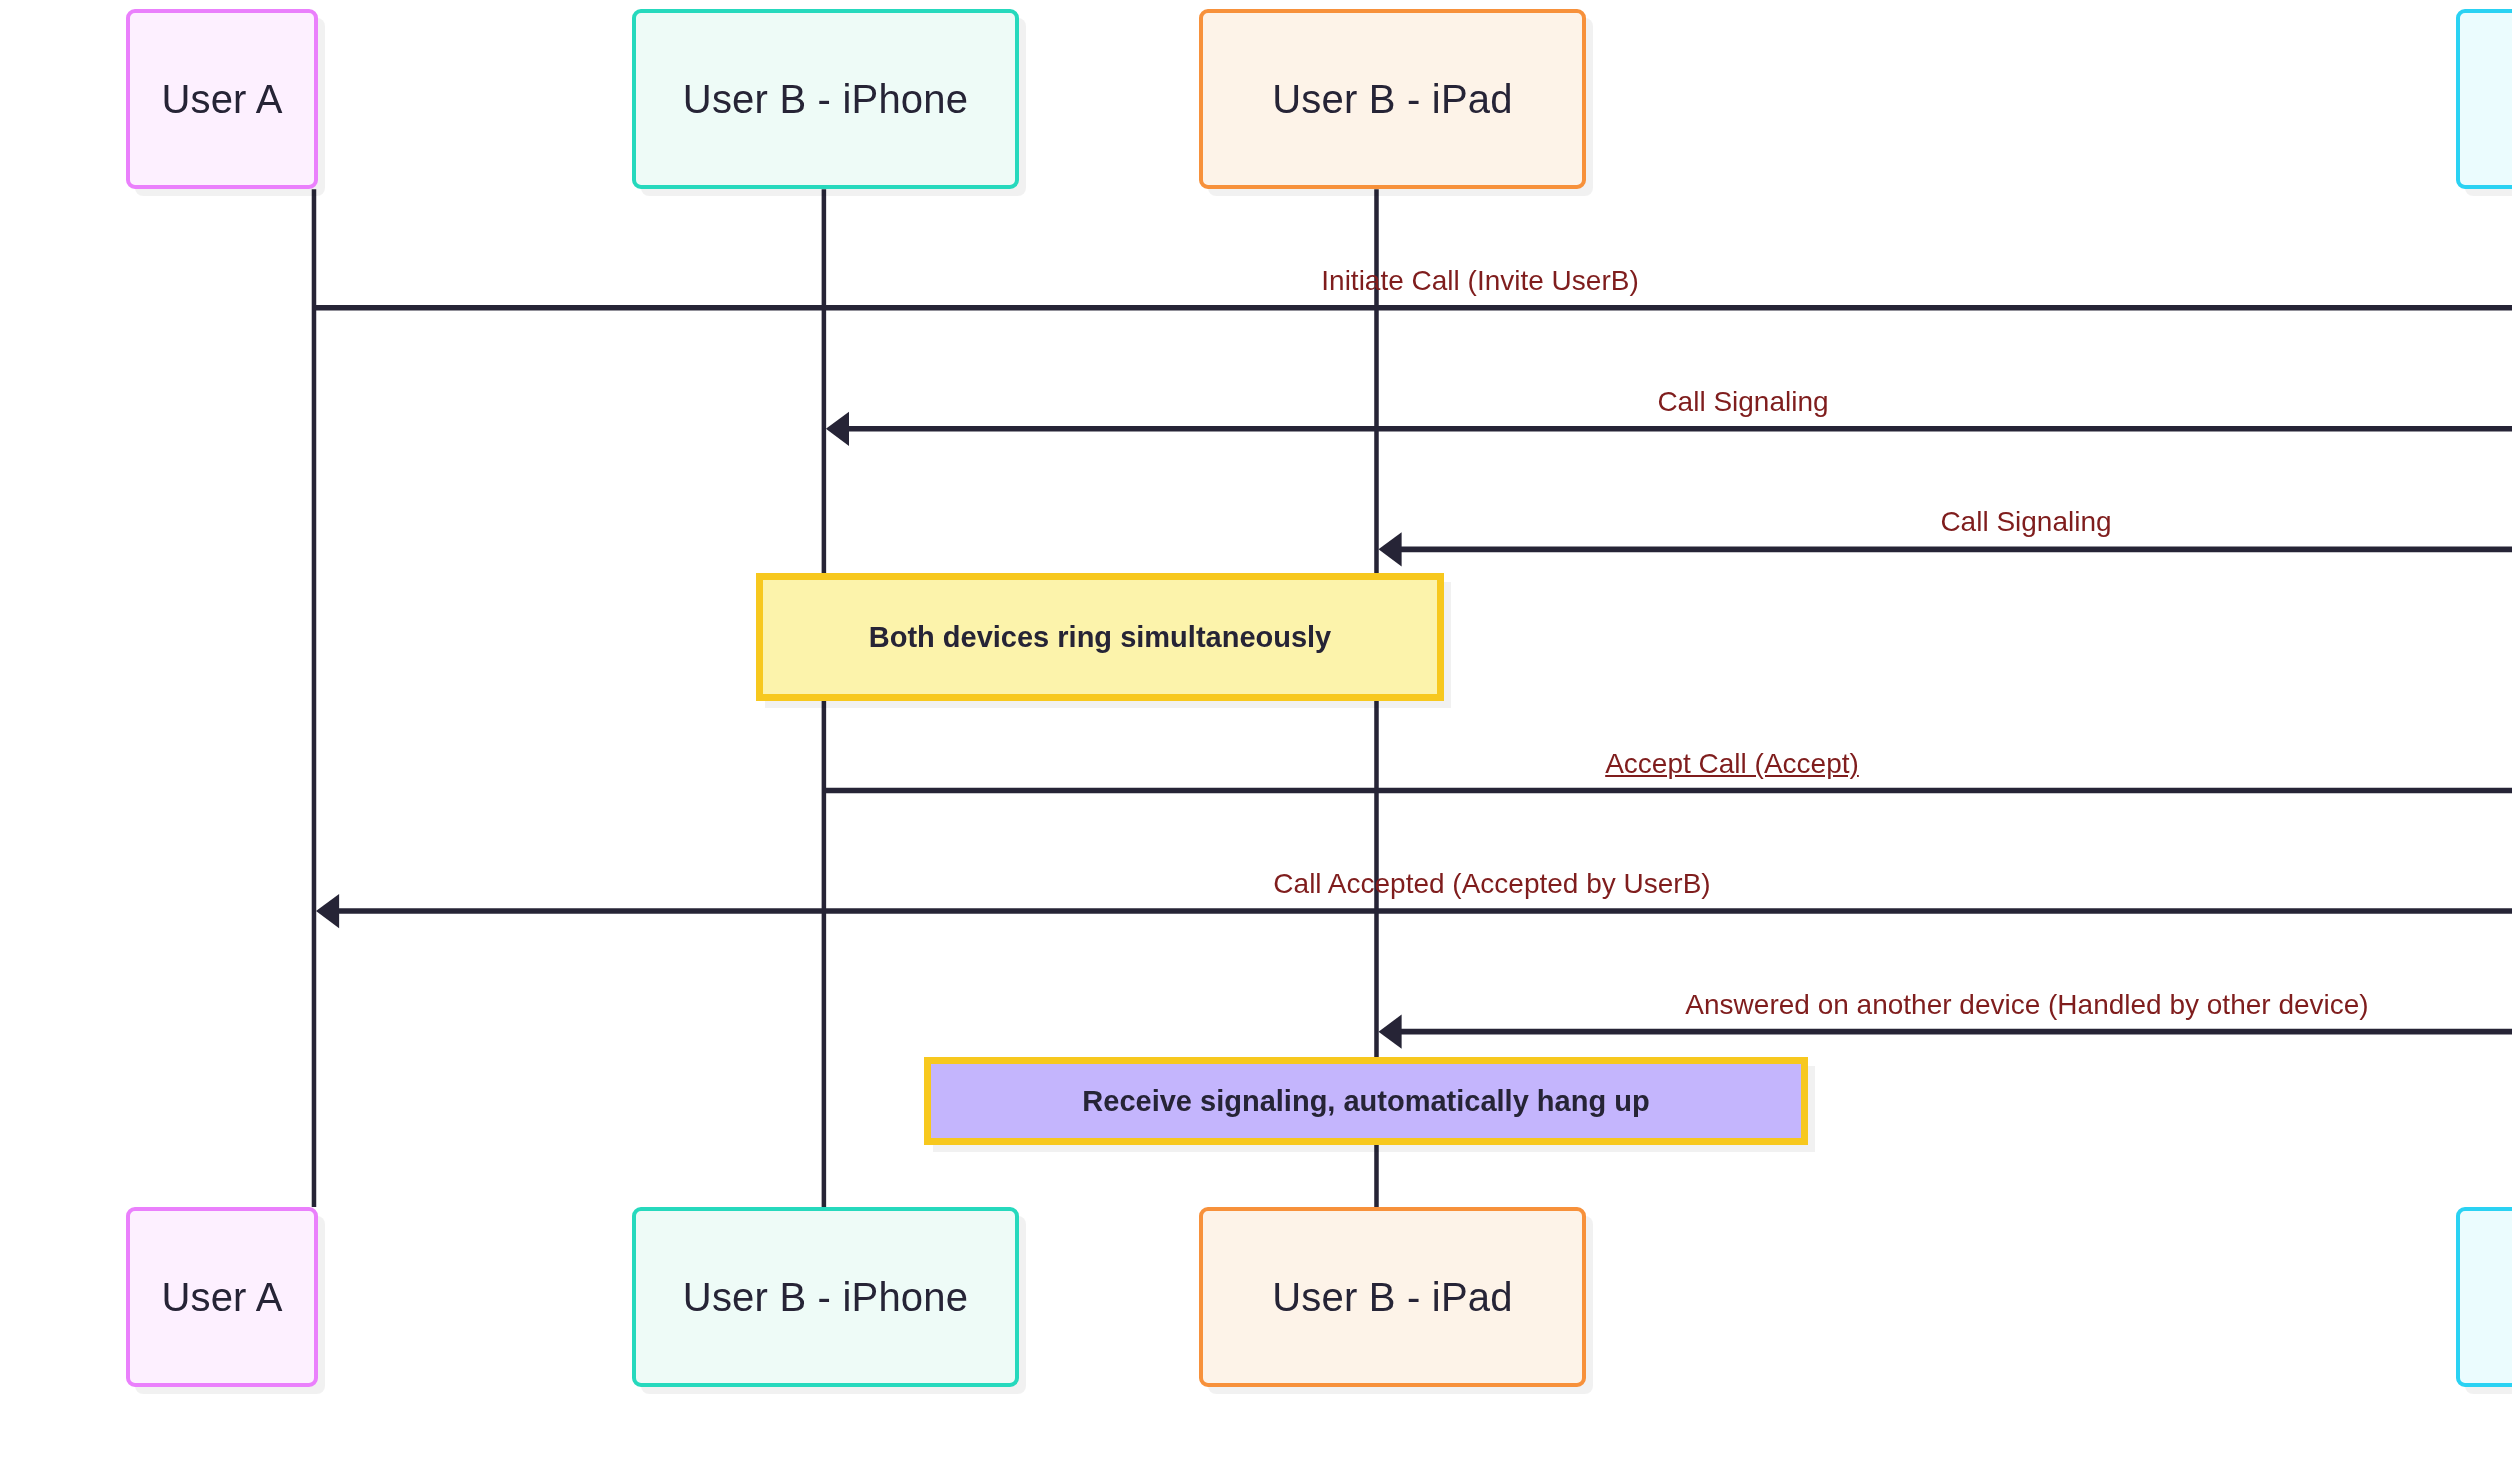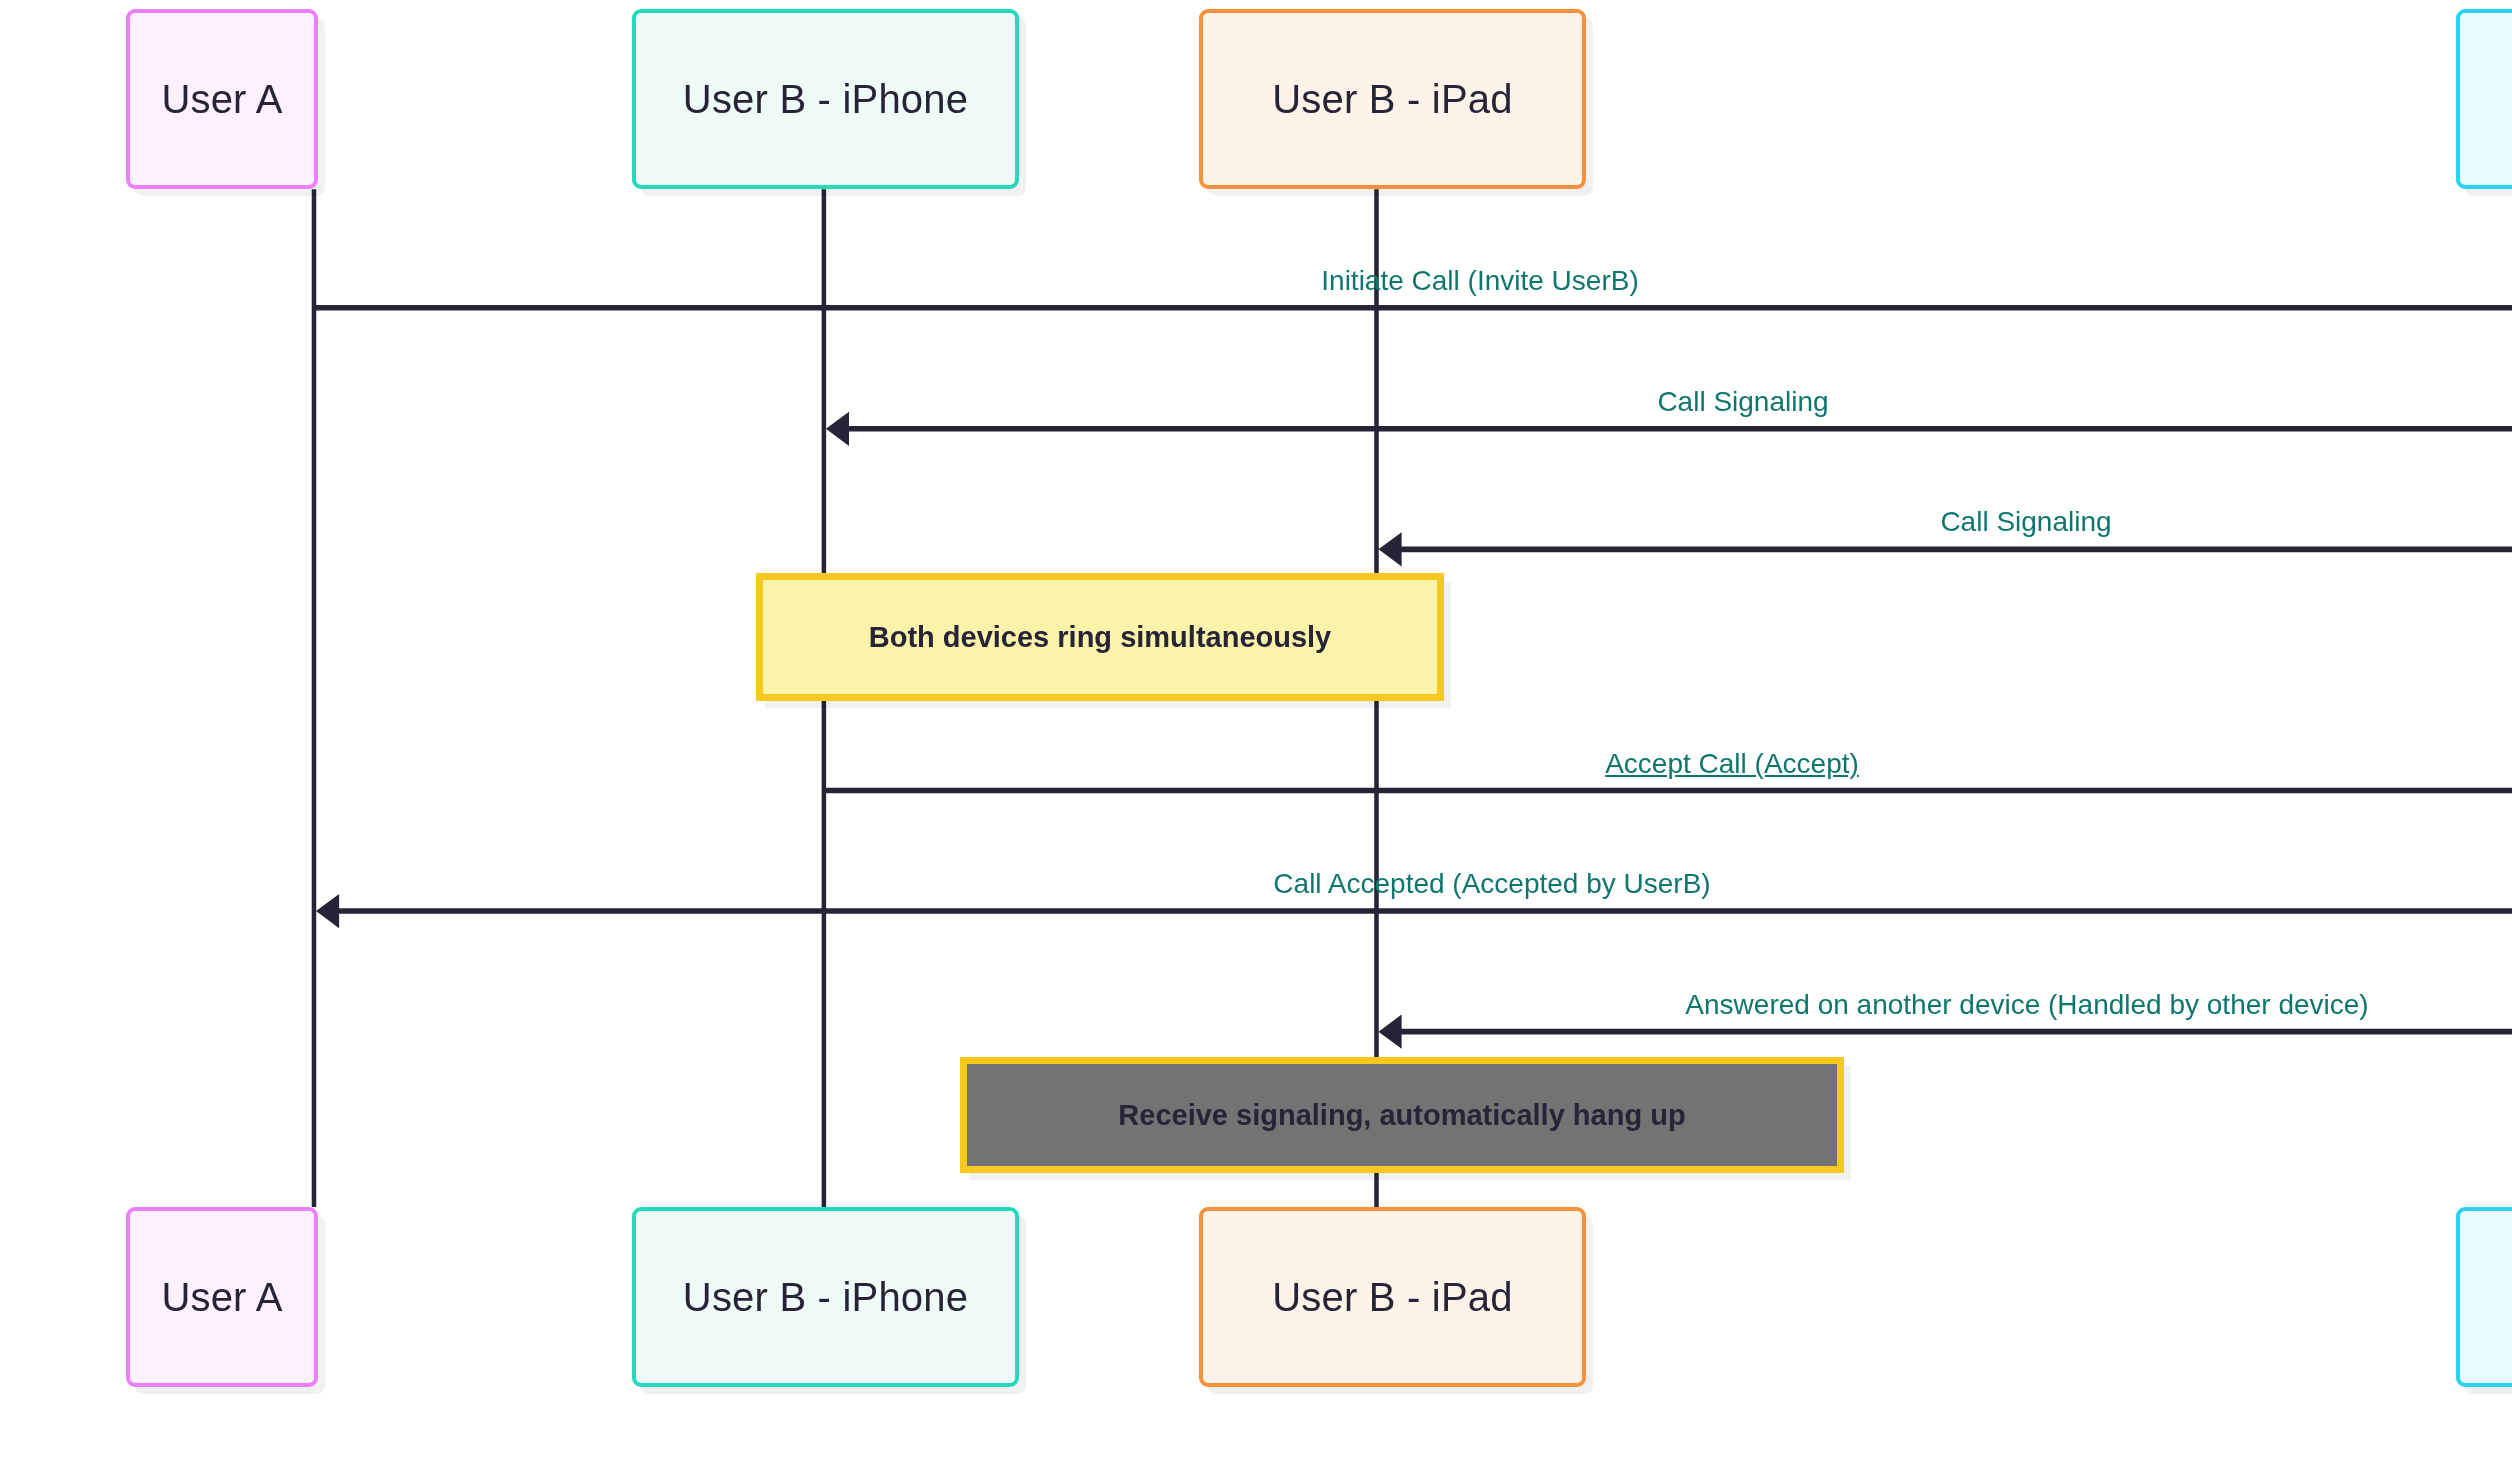--- a/index.html
+++ b/index.html
@@ -59,21 +59,21 @@
   .note-label {
     font-size: 29px;
     font-weight: 700;
     color: #262436;
     white-space: nowrap;
   }
   .msg-label {
     position: absolute;
     font-size: 28px;
     font-weight: 400;
-    color: #0f766e;
+    color: #7f1d1d;
     white-space: nowrap;
     transform: translateX(-50%);
     z-index: 4;
   }
 </style>
 </head>
 <body>
 
 <div id="stage">
 
@@ -129,19 +129,19 @@
       <div class="msg-label" style="left: 1743px; top: 386px;">Call Signaling</div>
       <div class="msg-label" style="left: 2026px; top: 506px;">Call Signaling</div>
       <div class="msg-label" style="left: 1732px; top: 748px; text-decoration: underline;">Accept Call (Accept)</div>
       <div class="msg-label" style="left: 1492px; top: 868px;">Call Accepted (Accepted by UserB)</div>
       <div class="msg-label" style="left: 2027px; top: 989px;">Answered on another device (Handled by other device)</div>
     </div>
   <div id="notes">
       <div class="note-box" style="left: 756px; top: 573px; width: 688px; height: 128px; border-color: rgb(247, 200, 30); background: rgb(252, 243, 171);">
         <span class="note-label">Both devices ring simultaneously</span>
       </div>
-      <div class="note-box" style="left: 960px; top: 1057px; width: 884px; height: 116px; border-color: rgb(247, 200, 30); background: #737373;">
+      <div class="note-box" style="left: 924px; top: 1057px; width: 884px; height: 88px; border-color: rgb(247, 200, 30); background: #c4b5fd;">
         <span class="note-label">Receive signaling, automatically hang up</span>
       </div>
     </div>
 
 </div>
 
 
 </body></html>

